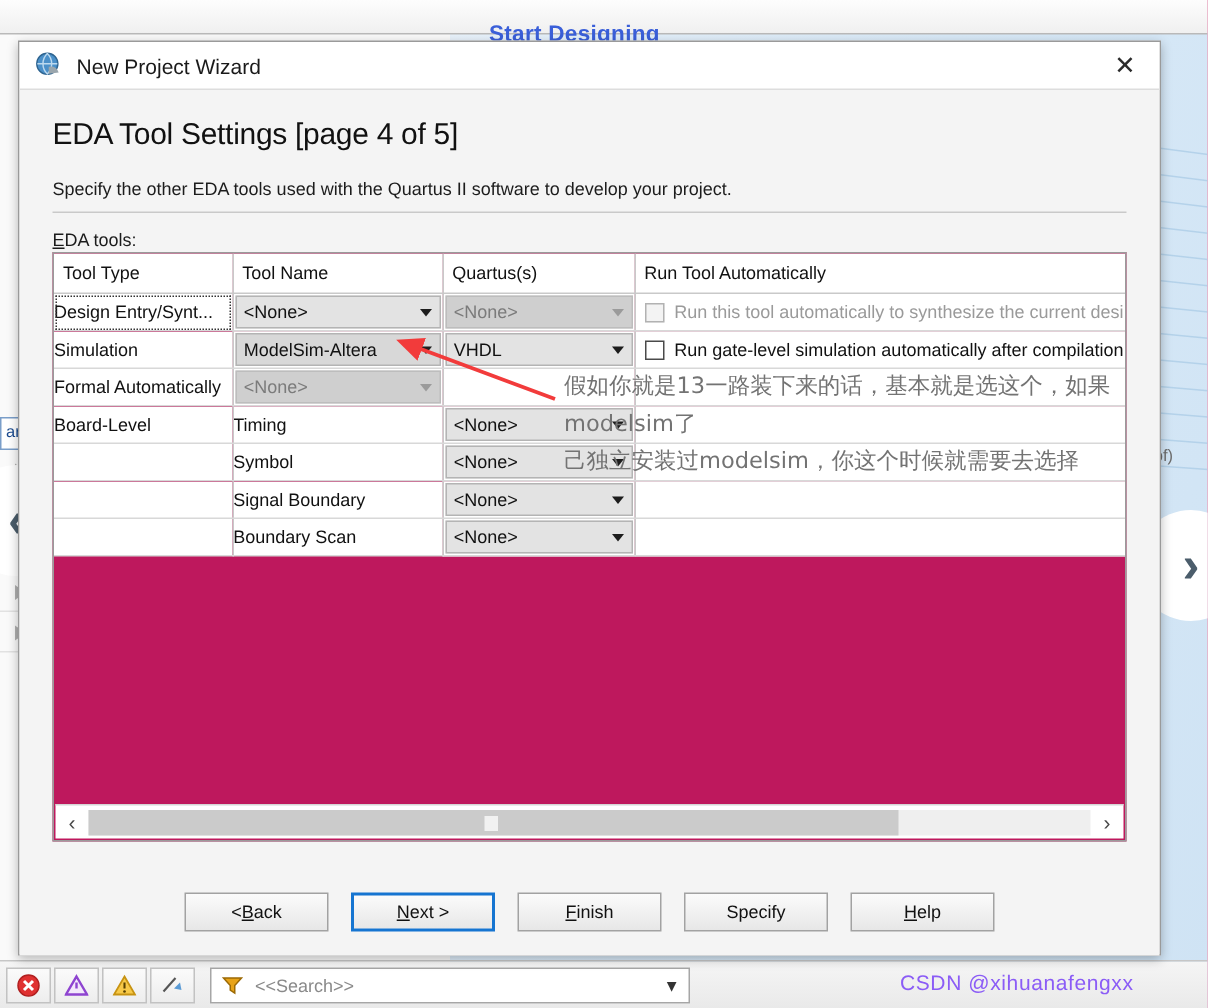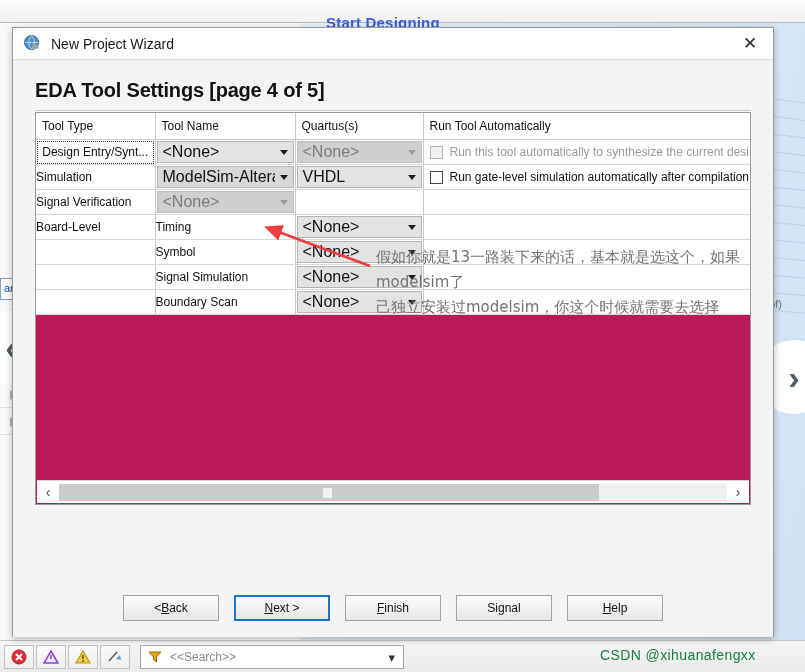--- a/index.html
+++ b/index.html
@@ -36,65 +36,65 @@
     color:#4b5d6b;font-size:34px;font-weight:bold;line-height:1;}
   #nav-prev{left:-26px;top:310px;}
   #nav-next{left:757px;top:340px;}
 
   
   .statusbar{position:absolute;left:0;top:640px;width:805px;height:32px;
     background:linear-gradient(#f5f5f5,#e9e9e9);border-top:1px solid #c6c6c6;}
   .sb-btn{position:absolute;top:4px;width:30px;height:24px;border:1px solid #c2c2c2;
     background:linear-gradient(#fbfbfb,#ededed);box-sizing:border-box;
     display:flex;align-items:center;justify-content:center;}
-  .sb-search{position:absolute;left:140px;top:4px;width:264px;height:24px;
+  .sb-search{position:absolute;left:140px;top:4px;width:320px;height:24px;
     background:#ffffff;border:1px solid #a6a6a6;box-sizing:border-box;
     display:flex;align-items:center;}
   .sb-search .ph{font-size:12px;color:#8a8a8a;padding-left:6px;flex:1;}
   .sb-search .cv{font-size:13px;color:#333;padding-right:8px;}
-  .watermark{position:absolute;left:600px;top:647px;font-size:14px;color:#15803d;
+  .watermark{position:absolute;left:600px;top:647px;font-size:14px;color:#8b5cf6;
     letter-spacing:.4px;white-space:nowrap;}
 
   
   #dialog{position:absolute;left:12px;top:27px;width:762px;height:610px;
     background:#f0f0f0;border:1px solid #9a9a9a;box-shadow:0 2px 7px rgba(0,0,0,.28);
     box-sizing:border-box;}
   .titlebar{height:32px;background:#ffffff;border-bottom:1px solid #dddddd;
     display:flex;align-items:center;padding:0 6px 0 10px;box-sizing:border-box;}
   .win-icon{width:19px;height:19px;margin-right:9px;flex:0 0 auto;}
   .title-text{font-size:14px;color:#1a1a1a;flex:1;white-space:nowrap;}
   .close-btn{width:34px;height:28px;display:flex;align-items:center;justify-content:center;
     font-size:17px;color:#2b2b2b;}
 
   .dlg-body{position:relative;height:577px;background:#f4f4f4;padding:0 22px;box-sizing:border-box;}
-  .page-title{font-size:20px;font-weight:bold;color:#111;padding-top:19px;letter-spacing:-.2px;white-space:nowrap;}
+  .page-title{font-size:20px;font-weight:normal;color:#111;padding-top:19px;letter-spacing:-.2px;white-space:nowrap;}
   .page-sub{font-size:12px;color:#1c1c1c;padding-top:17px;white-space:nowrap;}
   .hr{height:1px;background:#c9c9c9;margin-top:8px;}
   .eda-label{font-size:12px;color:#1c1c1c;padding-top:11px;}
   .eda-label u{text-decoration:underline;}
 
   .tablewrap{position:relative;margin-top:1px;height:393px;background:#be185d;
     border:1px solid #9a9a9a;box-sizing:border-box;overflow:hidden;}
   table.eda{border-collapse:collapse;table-layout:fixed;width:860px;}
   table.eda col.c1{width:119px;}
   table.eda col.c2{width:140px;}
   table.eda col.c3{width:128px;}
   table.eda col.c4{width:473px;}
   table.eda th{font-size:12px;font-weight:normal;color:#111;text-align:left;
     padding:6px 6px;border-right:1px solid #c9c9c9;border-bottom:1px solid #c9c9c9;
     background:#ffffff;height:13px;}
   table.eda td{border-right:1px solid #c9c9c9;border-bottom:1px solid #d8d8d8;
     padding:0;height:24px;vertical-align:middle;background:#ffffff;}
   td.cell-txt{font-size:12px;color:#111;padding:0 5px;white-space:nowrap;overflow:hidden;}
-  td.cell-txt.focus{outline:1px dotted #333;outline-offset:-2px;text-align:center;}
+  td.cell-txt.focus{outline:1px dotted #333;outline-offset:-2px;}
   .combo{position:relative;height:22px;margin:1px;background:#e3e3e3;
     border:1px solid #b4b4b4;box-sizing:border-box;display:flex;align-items:center;}
   .combo.sel{background:#d8d8d8;}
   .combo.dis{background:#cfcfcf;border-color:#bdbdbd;}
-  .combo .v{font-size:16px;color:#111;padding-left:5px;flex:1;white-space:nowrap;overflow:hidden;}
+  .combo .v{font-size:12px;color:#111;padding-left:5px;flex:1;white-space:nowrap;overflow:hidden;}
   .combo.dis .v{color:#7b7b7b;}
   .combo .arr{width:18px;display:flex;align-items:center;justify-content:center;}
   .combo .arr b{display:block;width:0;height:0;border-left:4px solid transparent;
     border-right:4px solid transparent;border-top:5px solid #1d1d1d;}
   .combo.dis .arr b{border-top-color:#9b9b9b;}
   .combo.blank{background:#ffffff;border:none;}
   .runcell{display:flex;align-items:center;gap:7px;padding:0 6px;height:24px;}
   .cb{width:13px;height:13px;border:1px solid #4a4a4a;background:#ffffff;flex:0 0 auto;box-sizing:border-box;}
   .cb.dis{border-color:#b2b2b2;background:#f3f3f3;}
   .runcell .lbl{font-size:12px;color:#111;white-space:nowrap;}
@@ -214,21 +214,23 @@
       <circle cx="9" cy="9" r="7.4" fill="#4b90c9" stroke="#2e6490"></circle>
       <path d="M2 9 h14 M9 1.8 a10 10 0 0 0 0 14.4 a10 10 0 0 0 0 -14.4" fill="none" stroke="#bcd9ef" stroke-width="1"></path>
       <path d="M10 11 q5 -1 7 4 l-7 1 z" fill="#9aa6ad"></path>
     </svg>
     <span class="title-text">New Project Wizard</span>
     <span class="close-btn">✕</span>
   </div>
 
   <div class="dlg-body">
     <div class="page-title">EDA Tool Settings [page 4 of 5]</div>
+    <div class="page-sub">Specify the other EDA tools used with the Quartus II software to develop your project.</div>
     <div class="hr"></div>
+    <div class="eda-label"><u>E</u><span>DA tools:</span></div>
 
     <div class="tablewrap">
       <table class="eda">
         <colgroup>
             <col class="c1">
             <col class="c2">
             <col class="c3">
             <col class="c4">
           </colgroup>
         <thead>
@@ -284,21 +286,21 @@
                 </div>
               </td>
               <td>
                 <div class="runcell">
                   <span class="cb"></span>
                   <span class="lbl">Run gate-level simulation automatically after compilation</span>
                 </div>
               </td>
             </tr>
             <tr>
-              <td class="cell-txt">Signal Verification</td>
+              <td class="cell-txt">Formal Automatically</td>
               <td>
                 <div class="combo dis">
                   <span class="v">&lt;None&gt;</span>
                   <span class="arr">
                     <b></b>
                   </span>
                 </div>
               </td>
               <td>
                 <div class="combo blank"></div>
@@ -326,21 +328,21 @@
                   <span class="v">&lt;None&gt;</span>
                   <span class="arr">
                     <b></b>
                   </span>
                 </div>
               </td>
               <td></td>
             </tr>
             <tr>
               <td class="cell-txt"></td>
-              <td class="cell-txt">Signal Simulation</td>
+              <td class="cell-txt">Signal Boundary</td>
               <td>
                 <div class="combo">
                   <span class="v">&lt;None&gt;</span>
                   <span class="arr">
                     <b></b>
                   </span>
                 </div>
               </td>
               <td></td>
             </tr>
@@ -383,21 +385,21 @@
           <span>ext &gt;</span>
         </div>
         <div class="btn">
           <span></span>
           <u>F</u>
           <span>inish</span>
         </div>
         <div class="btn">
           <span></span>
           <u></u>
-          <span>Signal</span>
+          <span>Specify</span>
         </div>
         <div class="btn">
           <span></span>
           <u>H</u>
           <span>elp</span>
         </div>
       </div>
   </div>
 </div>
 

